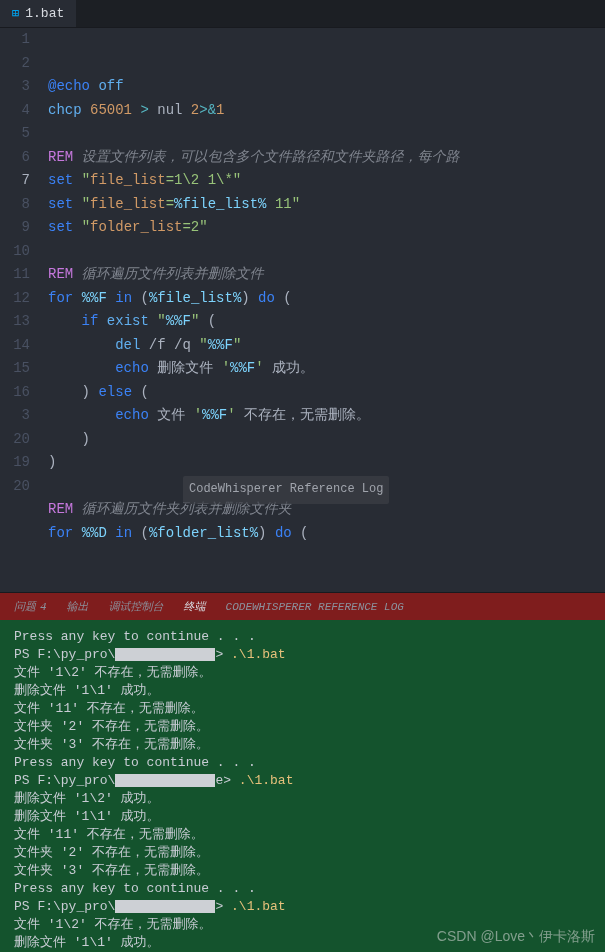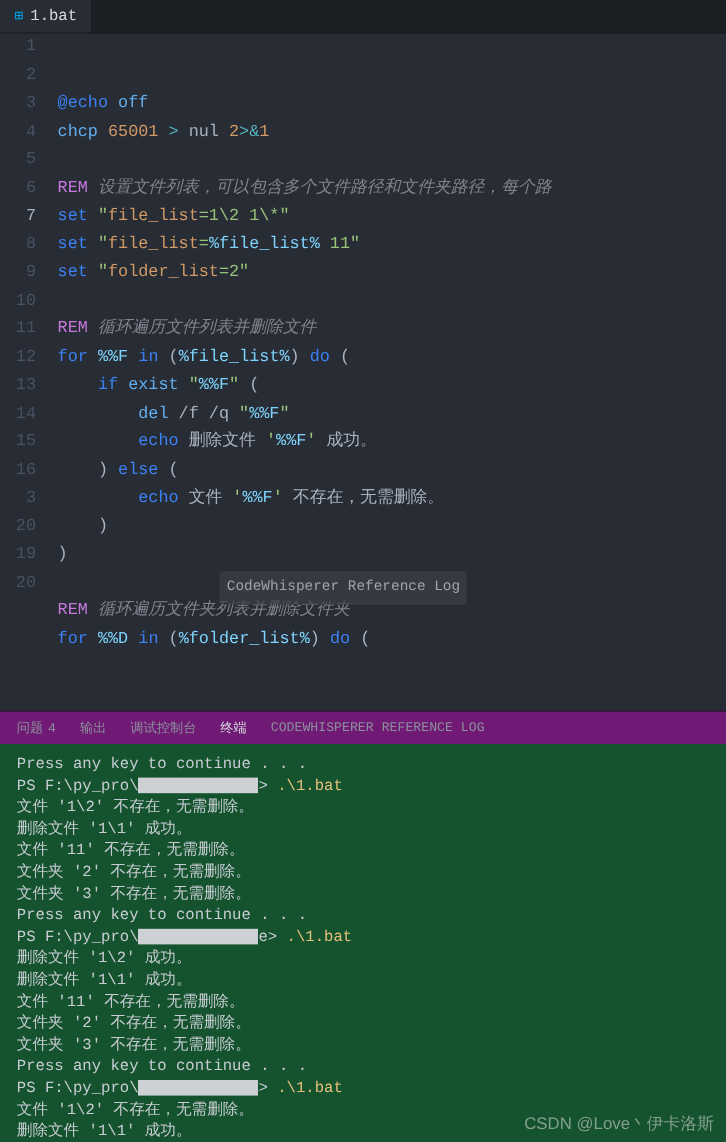--- a/index.html
+++ b/index.html
@@ -70,25 +70,26 @@
     color: #a0a4ac;
     font-size: 12px;
     padding: 2px 6px;
     border-radius: 2px;
   }
   .panel-tabs {
     display: flex;
     align-items: center;
     gap: 20px;
     padding: 6px 14px 0 14px;
-    background: #701a75;
+    background: #7f1d1d;
     font-size: 11px;
     color: #8b919c;
     border-top: 1px solid #181a1f;
     height: 28px;
+    font-style: italic;
   }
   .panel-tabs span { cursor: pointer; padding-bottom: 6px; }
   .panel-tabs .active { color: #d7dae0; border-bottom: 1px solid #d7dae0; }
   .panel-tabs .count { margin-left: 4px; color: #8b919c; }
   .terminal {
     flex: 1;
     background: #14532d;
     padding: 8px 14px;
     font-size: 13px;
     line-height: 18px;

